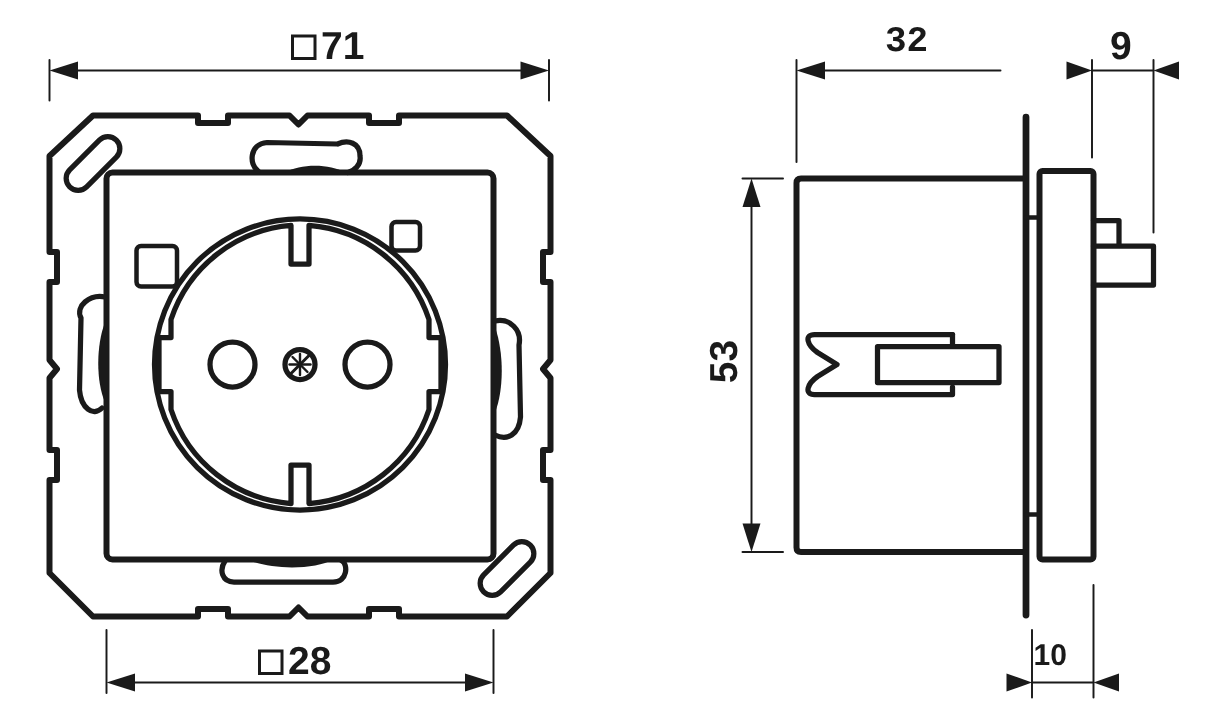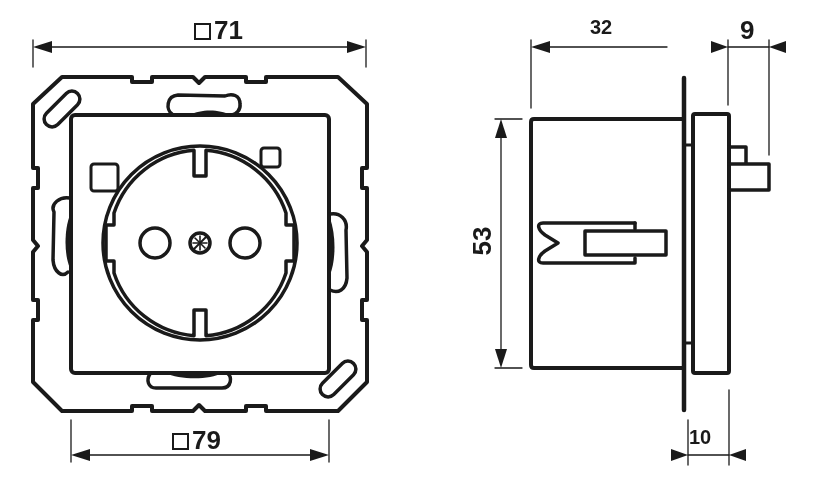--- a/index.html
+++ b/index.html
@@ -2,21 +2,21 @@
 <html><head>
   <meta charset="utf-8">
   <style>
     html, body { margin: 0; padding: 0; background: #ffffff; }
     body { width: 817px; height: 481px; overflow: hidden; position: relative; font-family: "Liberation Sans", sans-serif; }
     #drawing { position: absolute; left: 0; top: 0; width: 817px; height: 481px; }
     .lbl { position: absolute; font-family: "Liberation Sans", sans-serif; font-weight: bold; color: #1a1a1a; line-height: 1; white-space: nowrap; }
     .sq { display: inline-block; width: 17px; height: 17px; border: 2px solid #1a1a1a; box-sizing: border-box; vertical-align: -1px; margin-right: 3px; }
     #lbl-71 { left: 174px; top: 17px; font-size: 26px; padding-left: 20px; }
     #lbl-55 { left: 172px; top: 427px; font-size: 26px; }
-    #lbl-32 { left: 590px; top: 17px; font-size: 20px; }
+    #lbl-32 { left: 590px; top: 17px; font-size: 24px; font-family: Liberation Mono, monospace; }
     #lbl-9  { left: 740px; top: 17px; font-size: 26px; }
     #lbl-10 { left: 689px; top: 427px; font-size: 20px; }
     #lbl-53 { left: 468px; top: 228px; font-size: 26px; transform: rotate(-90deg); transform-origin: center; }
     .k { stroke: #1a1a1a; fill: none; stroke-linejoin: round; stroke-linecap: round; }
     .ar { fill: #1a1a1a; stroke: none; }
   </style>
 </head>
 <body>
 
 <svg id="drawing" viewBox="0 0 817 481" xmlns="http://www.w3.org/2000/svg">
@@ -130,18 +130,18 @@
       <polygon class="ar" points="688,455 671,449 671,461"></polygon>
       <polygon class="ar" points="729,455 746,449 746,461"></polygon>
     </g>
   </g>
 </svg>
 
 <div id="lbl-71" class="lbl">
   <span class="sq"></span><span>71</span>
 </div>
 <div id="lbl-55" class="lbl">
-  <span class="sq"></span><span>79</span>
+  <span class="sq"></span><span>28</span>
 </div>
 <div id="lbl-32" class="lbl">32</div>
 <div id="lbl-9" class="lbl">9</div>
 <div id="lbl-53" class="lbl">53</div>
 <div id="lbl-10" class="lbl">10</div>
 
 </body></html>

